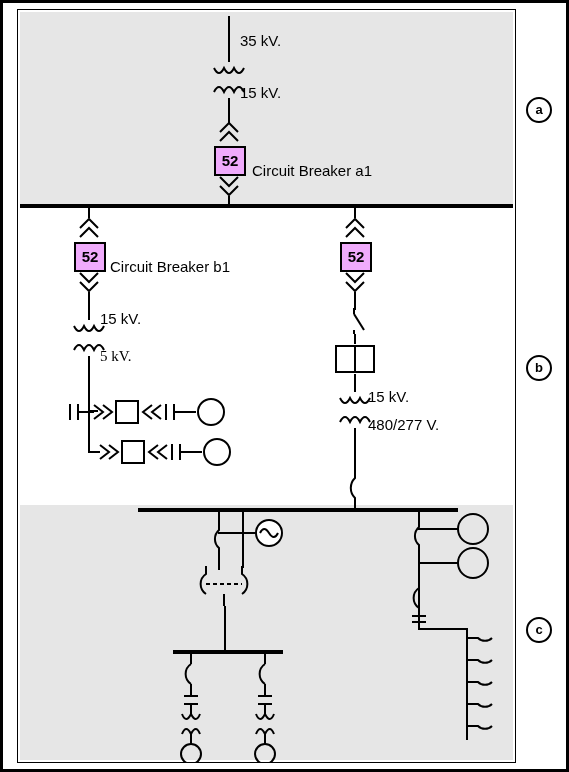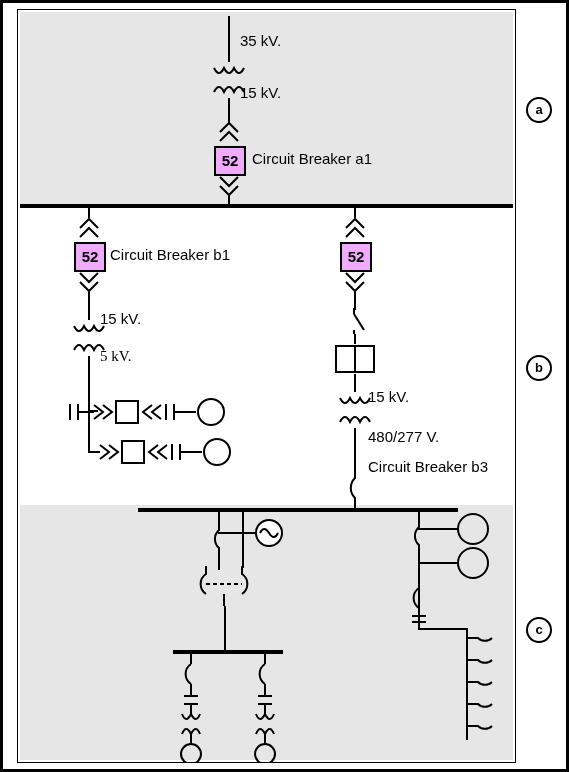--- a/index.html
+++ b/index.html
@@ -130,39 +130,39 @@
     <span class="lbl" style="left:222px; top:74px;">15 kV.</span>
 
     <svg class="sym" style="left:199px; top:110px;" width="24" height="24">
       <polyline points="3,12 12,3 21,12"></polyline>
       <polyline points="3,21 12,12 21,21"></polyline>
     </svg>
 
     <div class="cb52" style="left:196px; top:136px;">
       <span>52</span>
     </div>
-    <span class="lbl" style="left:234px; top:140px;">Circuit Breaker a1</span>
+    <span class="lbl" style="left:234px; top:152px;">Circuit Breaker a1</span>
 
     <svg class="sym" style="left:199px; top:164px;" width="24" height="24">
       <polyline points="3,3 12,12 21,3"></polyline>
       <polyline points="3,12 12,21 21,12"></polyline>
     </svg>
     <div class="vline" style="left:210px; top:186px; height:10px;"></div>
 
     <div class="bus bus1"></div>
 
     <div class="vline" style="left:70px; top:198px; height:10px;"></div>
     <svg class="sym" style="left:59px; top:206px;" width="24" height="24">
       <polyline points="3,12 12,3 21,12"></polyline>
       <polyline points="3,21 12,12 21,21"></polyline>
     </svg>
     <div class="cb52" style="left:56px; top:232px;">
       <span>52</span>
     </div>
-    <span class="lbl" style="left:92px; top:236px;">Circuit Breaker b1</span>
+    <span class="lbl" style="left:92px; top:248px;">Circuit Breaker b1</span>
     <svg class="sym" style="left:59px; top:260px;" width="24" height="24">
       <polyline points="3,3 12,12 21,3"></polyline>
       <polyline points="3,12 12,21 21,12"></polyline>
     </svg>
     <div class="vline" style="left:70px; top:282px; height:28px;"></div>
     <span class="lbl" style="left:82px; top:300px;">15 kV.</span>
     <svg class="sym" style="left:50px; top:310px;" width="42" height="36">
       <path d="M6 6 Q11 16 16 6 Q21 16 26 6 Q31 16 36 6"></path>
       <path d="M6 30 Q11 20 16 30 Q21 20 26 30 Q31 20 36 30"></path>
     </svg>
@@ -231,22 +231,21 @@
       <line x1="21" y1="2" x2="21" y2="28"></line>
     </svg>
     <div class="vline" style="left:336px; top:364px; height:18px;"></div>
     <span class="lbl" style="left:350px; top:378px;">15 kV.</span>
 
     <svg class="sym" style="left:316px; top:382px;" width="42" height="36">
       <path d="M6 6 Q11 16 16 6 Q21 16 26 6 Q31 16 36 6"></path>
       <path d="M6 30 Q11 20 16 30 Q21 20 26 30 Q31 20 36 30"></path>
     </svg>
     <div class="vline" style="left:336px; top:418px; height:40px;"></div>
-    <span class="lbl" style="left:350px; top:418px;">480/277 V.</span>
-    <span class="lbl" style="left:350px; top:448px;">Circuit Breaker b3</span>
+    <span class="lbl" style="left:350px; top:406px;">480/277 V.</span>
 
     <svg class="sym" style="left:326px; top:458px;" width="22" height="40">
       <path d="M11 0 L11 10 A14 14 0 0 0 11 30 L11 40"></path>
     </svg>
 
     <div class="bus bus2"></div>
 
     <div class="vline" style="left:200px; top:502px; height:16px;"></div>
     <svg class="sym" style="left:190px; top:516px;" width="22" height="26">
       <path d="M11 0 L11 4 A12 12 0 0 0 11 22 L11 26"></path>

